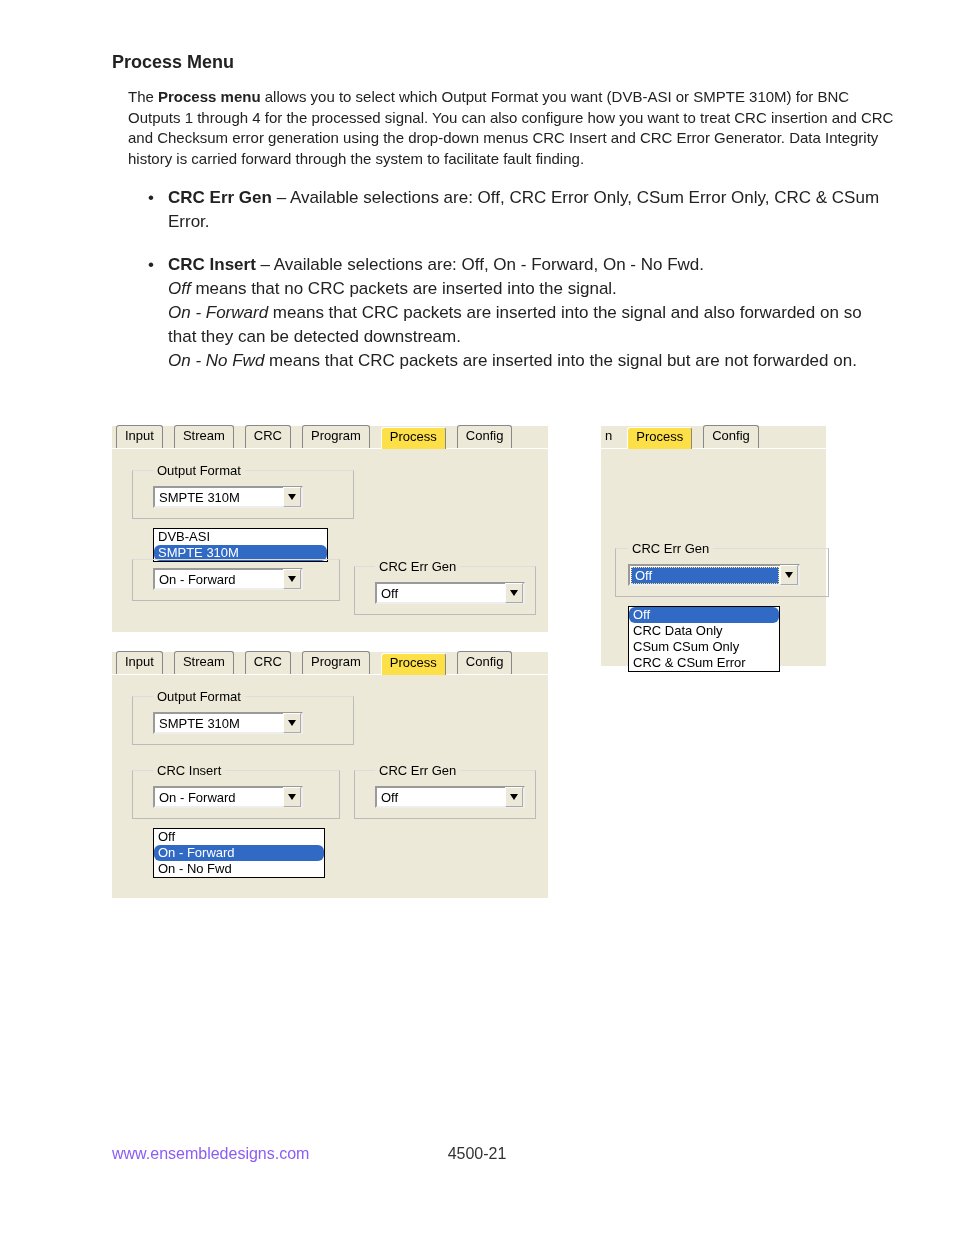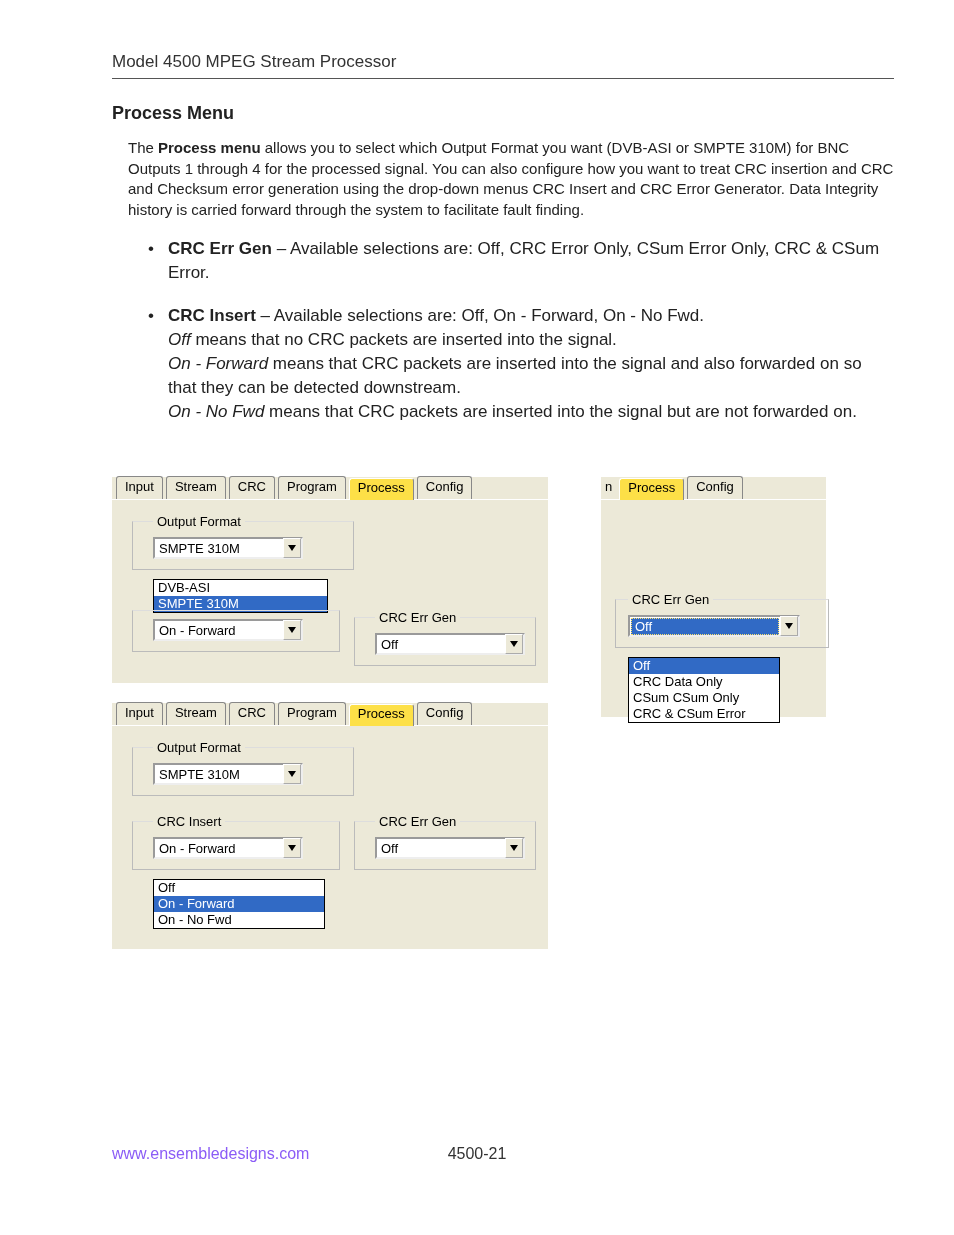--- a/index.html
+++ b/index.html
@@ -68,21 +68,21 @@
   background: #ece9d8;          
   font-family: "Tahoma", "MS Sans Serif", Arial, sans-serif;
   font-size: 13px;
   color: #000;
 }
 .tabstrip {
   display: flex;
   align-items: flex-end;
   height: 22px;
   padding-left: 4px;
-  gap: 4px;
+  gap: 12px;
 }
 .tab {
   padding: 2px 8px 0 8px;
   height: 20px;
   border: 1px solid #888;
   border-bottom: none;
   background: #ece9d8;
   margin-right: -1px;
   border-top-left-radius: 3px;
   border-top-right-radius: 3px;
@@ -162,20 +162,21 @@
   border: 1px solid #000;
   font-size: 13px;
   min-width: 150px;
   box-sizing: border-box;
 }
 .droplist div {
   padding: 0 4px;
   height: 16px;
   line-height: 16px;
   white-space: nowrap;
+  border-radius: 6px;
 }
 .droplist div.sel {
   background: #316ac5;
   color: #fff;
 }
 .row { display:flex; align-items:flex-start; }
 
 .footer {
   position: absolute;
   left: 112px;
@@ -191,21 +192,20 @@
   font-size: 16px;
   color: #333;
   margin-top: 40px;
 }
 </style>
 </head>
 <body>
 
 <div class="page">
 
-  <div class="running-head">Model 4500 MPEG Stream Processor</div>
 
   <h2 class="section-title">Process Menu</h2>
 
   <p class="body">
     <span>The </span><strong>Process menu</strong><span> allows you to select which Output Format you want (DVB-ASI or SMPTE 310M) for BNC Outputs 1 through 4 for the processed signal. You can also configure how you want to treat CRC insertion and CRC and Checksum error generation using the drop-down menus CRC Insert and CRC Error Generator. Data Integrity history is carried forward through the system to facilitate fault finding.</span>
   </p>
 
   <ul class="bullets">
     <li>
       <strong>CRC Err Gen</strong><span> – Available selections are: Off, CRC Error Only, CSum Error Only, CRC &amp; CSum Error.</span>

